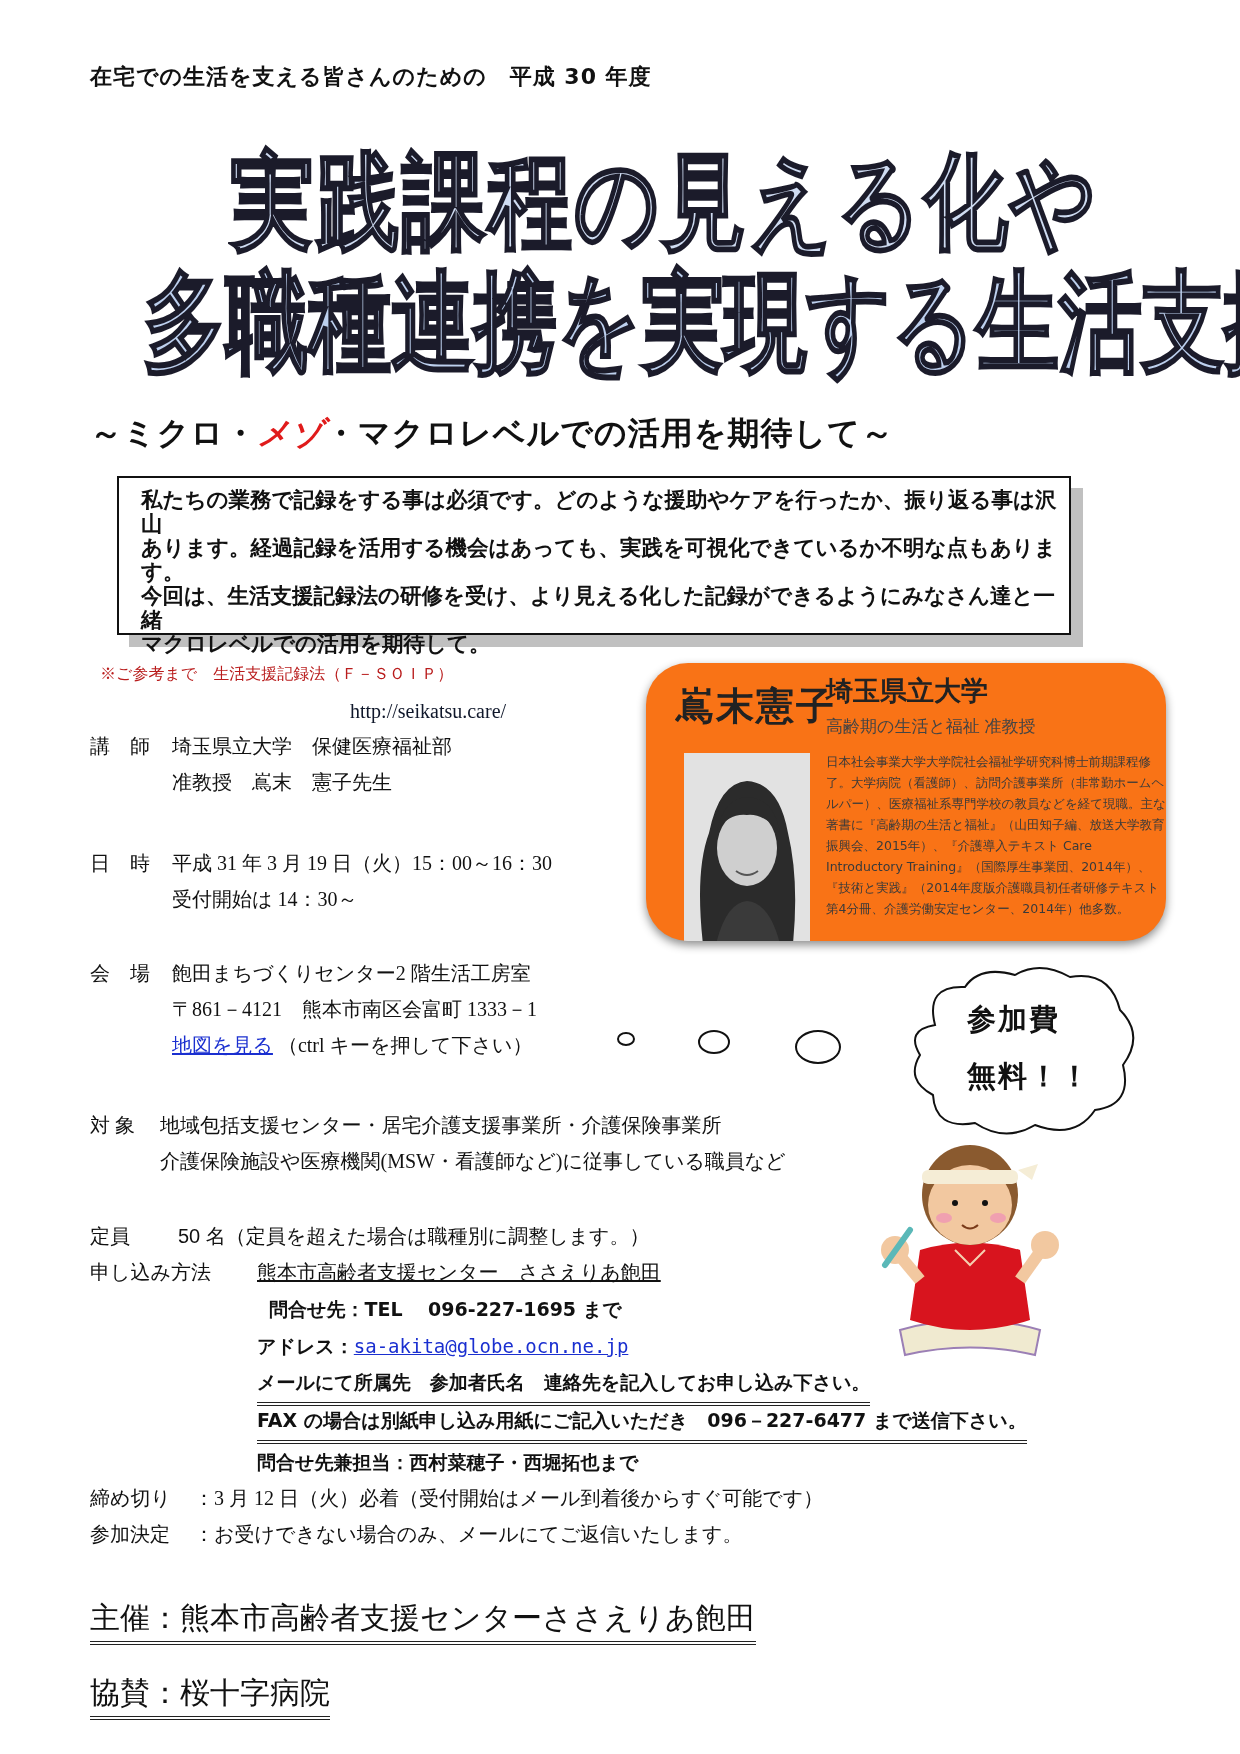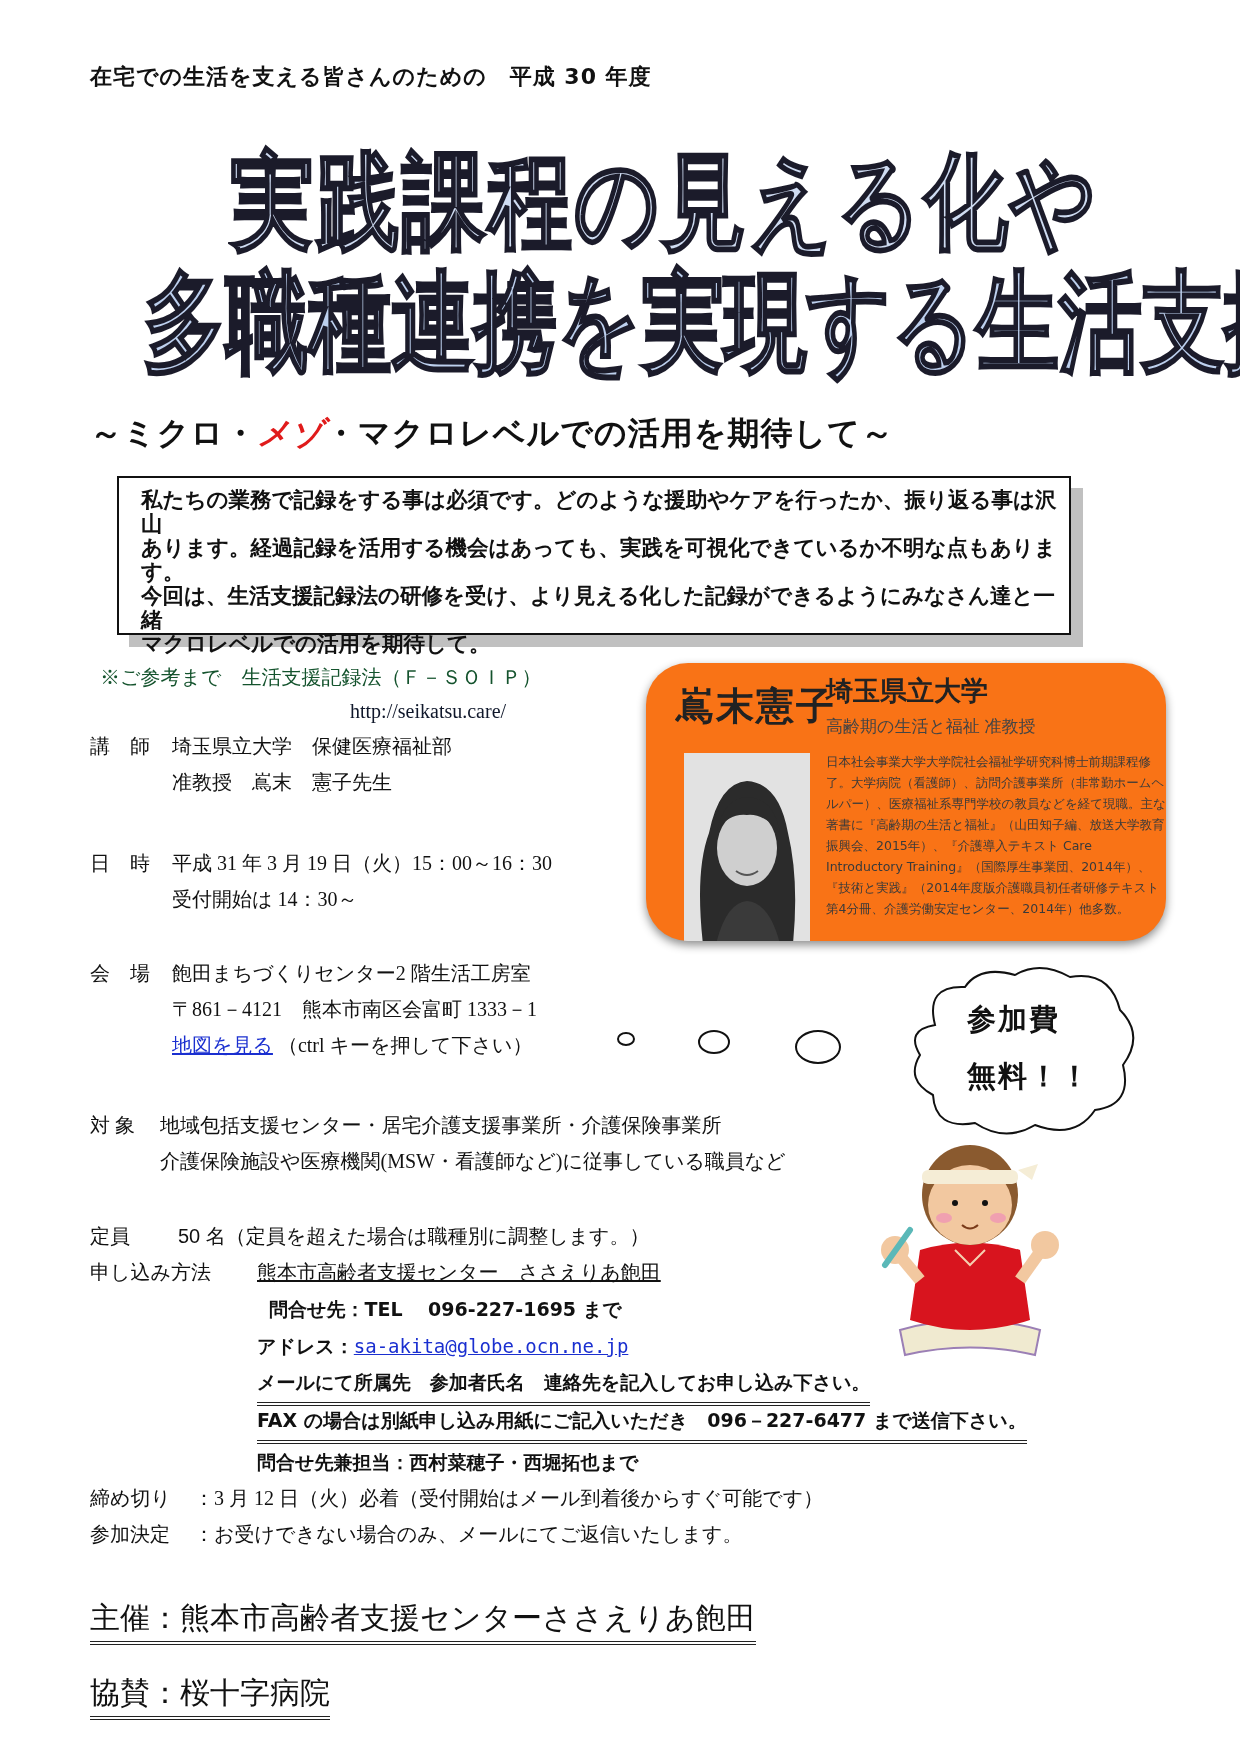--- a/index.html
+++ b/index.html
@@ -17,21 +17,21 @@
   #title-1 { left: 230px; top: 132px; font-size: 84px; transform: scaleY(1.25); letter-spacing: 2px; }
   #title-2 { left: 143px; top: 250px; font-size: 84px; transform: scaleY(1.30) scaleX(0.985); color: #bdd0ee; }
 
   #subtitle { left: 90px; top: 412px; font-size: 32px; letter-spacing: 1px; }
   #subtitle .red { color: #e01b1b; font-style: italic; }
 
   #intro-box { left: 117px; top: 476px; width: 950px; height: 155px; border: 2px solid #111;
                background: #fff; box-shadow: 12px 12px 0 #c0c0c0; }
   #intro-text { padding: 10px 12px 0 22px; font-size: 21.5px; line-height: 24px; }
 
-  #ref-line { left: 100px; top: 664px; font-size: 20px; color: #14532d; }
+  #ref-line { left: 100px; top: 664px; font-size: 16px; color: #b91c1c; }
   #ref-url { left: 350px; top: 700px; font-size: 20px; color: #0f172a; }
 
   .info { font-size: 20px; line-height: 36px; white-space: nowrap; }
   .lbl { display: inline-block; width: 82px; }
   .link { color: #1a2fd0; text-decoration: underline; }
 
   #profile-card { left: 646px; top: 663px; width: 520px; height: 278px; border-radius: 42px;
                   background: #f97316; box-shadow: 0 4px 10px rgba(0,0,0,0.45); overflow: hidden; }
   #card-name { left: 30px; top: 18px; font-size: 38px; font-weight: bold; color: #222; letter-spacing: 2px; }
   #card-univ { left: 180px; top: 10px; font-size: 27px; font-weight: bold; color: #222; }

